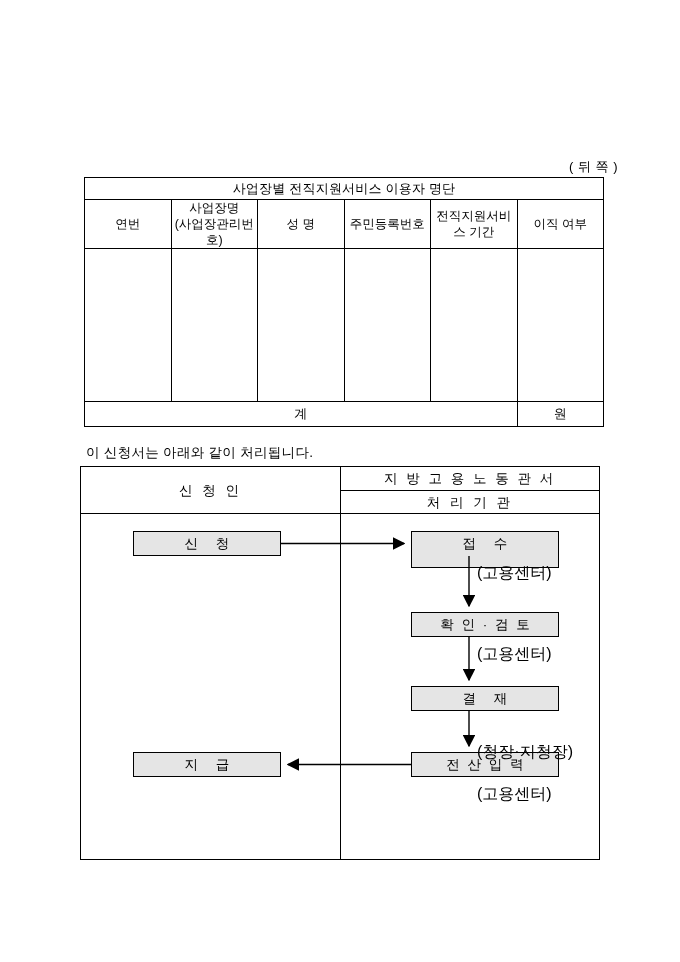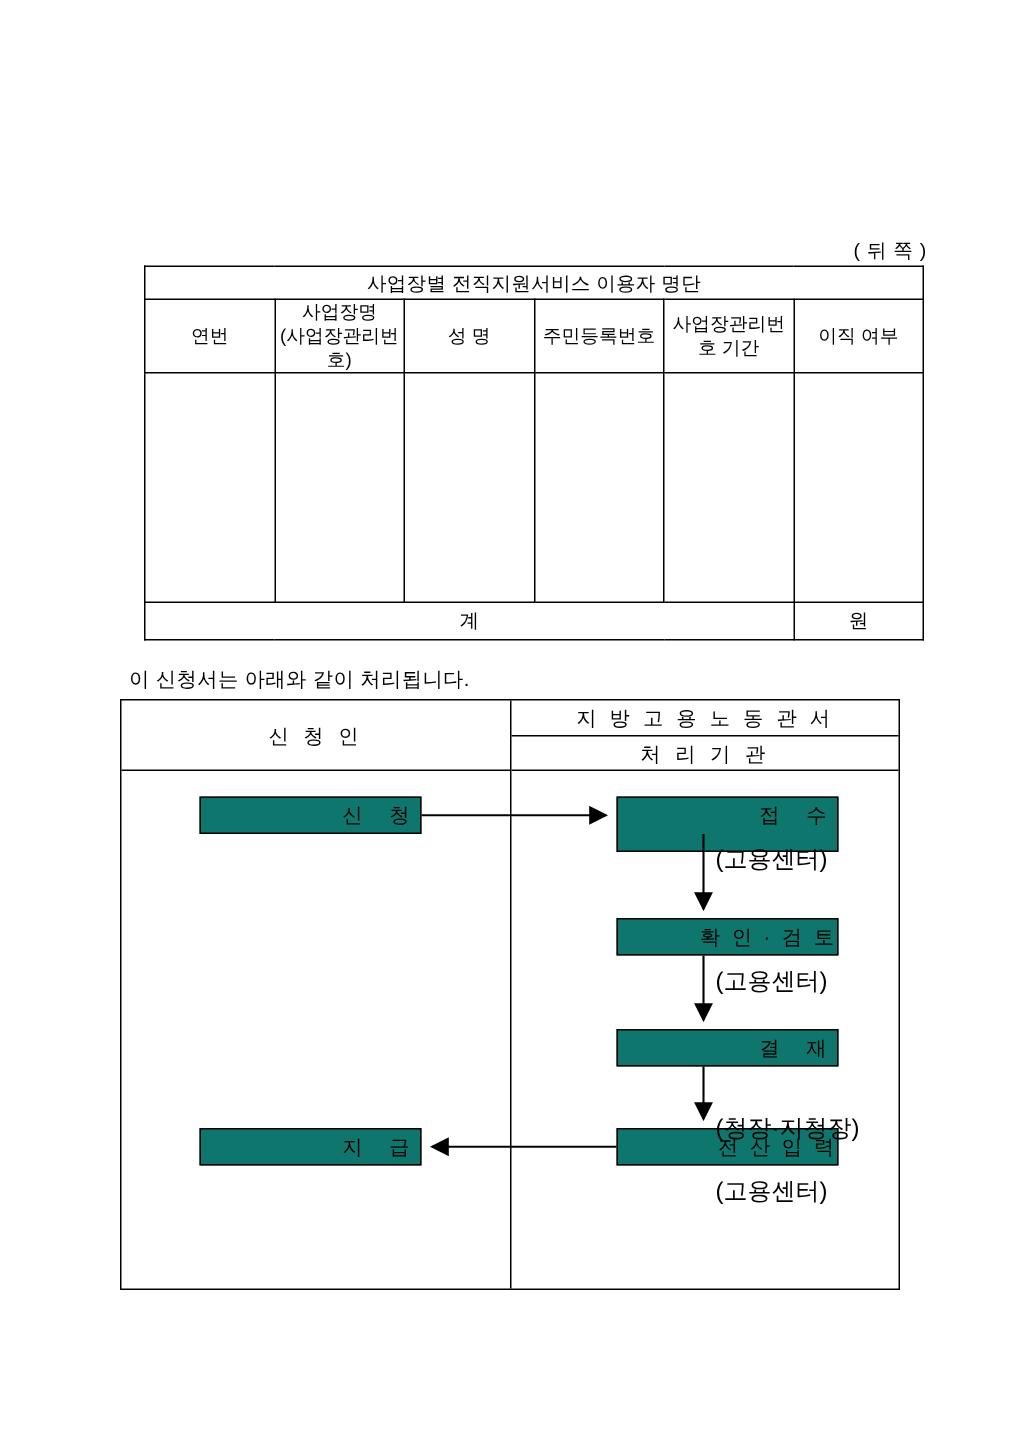--- a/index.html
+++ b/index.html
@@ -26,21 +26,21 @@
     position: absolute;
     right: 62px;
     top: 158px;
     font-size: 13px;
     letter-spacing: 0.5px;
   }
 
   
   .top-table {
     position: absolute;
-    left: 96px;
+    left: 84px;
     top: 177px;
     width: 520px;
     border-collapse: collapse;
     table-layout: fixed;
   }
   .top-table td, .top-table th {
     border: 1px solid #000000;
     font-weight: normal;
     font-size: 12.5px;
     text-align: center;
@@ -124,23 +124,23 @@
     height: 24px;
     line-height: 24px;
     letter-spacing: 2.5px;
   }
 
   
   .box {
     position: absolute;
     border: 1px solid #000000;
     box-sizing: border-box;
-    text-align: right;
+    text-align: center;
     font-size: 13.5px;
-    background: #0f766e;
+    background: #e5e5e5;
   }
   .box-apply {
     left: 133px; top: 531px;
     width: 148px; height: 25px;
     line-height: 24px;
     letter-spacing: 7px;
     text-indent: 7px;
   }
   .box-pay {
     left: 133px; top: 752px;
@@ -209,21 +209,21 @@
         <td colspan="6">사업장별 전직지원서비스 이용자 명단</td>
       </tr>
       <tr class="head-row">
         <td class="c-no">연번</td>
         <td class="c-company">
           <div>사업장명</div>
           <div>(사업장관리번호)</div>
         </td>
         <td class="c-name">성 명</td>
         <td class="c-rrn">주민등록번호</td>
-        <td class="c-period">사업장관리번호 기간</td>
+        <td class="c-period">전직지원서비스 기간</td>
         <td class="c-leave">이직 여부</td>
       </tr>
       <tr class="body-row">
         <td></td>
         <td></td>
         <td></td>
         <td></td>
         <td></td>
         <td></td>
       </tr>

